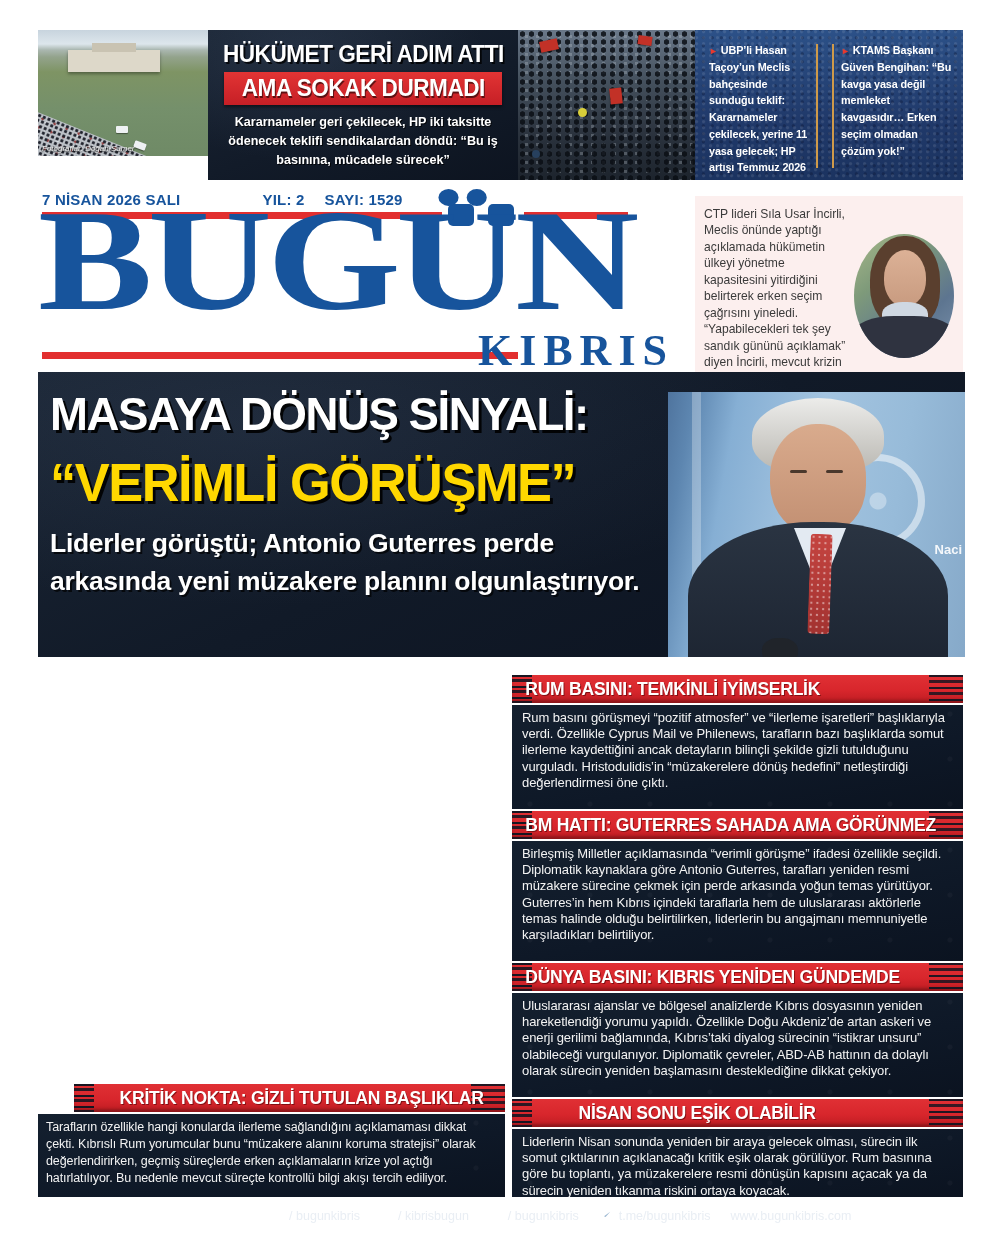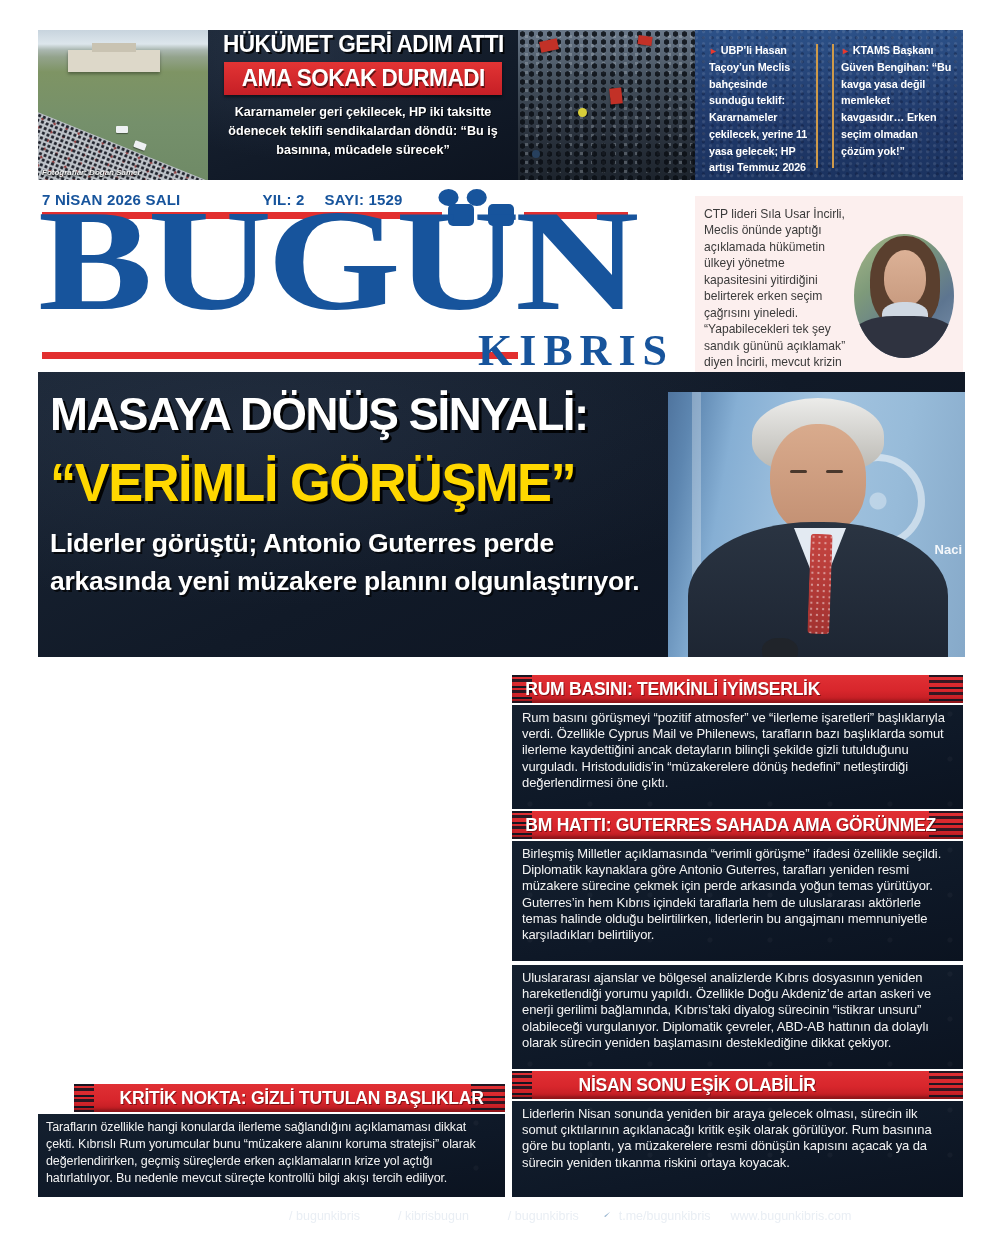--- a/index.html
+++ b/index.html
@@ -5,37 +5,37 @@
   :root{
     --red:#d8262c; --navy:#0e1827; --blue:#1a5aa5; --yellow:#ffd400;
     --denim:#24497e; --footer:#123túnel;
   }
   html,body{margin:0;padding:0;background:#fff;}
   .page{position:relative;width:1000px;height:1250px;background:#fff;overflow:hidden;
         font-family:"Liberation Sans", sans-serif;}
 
   
   .top-banner{position:absolute;left:38px;top:30px;width:925px;height:150px;display:flex;overflow:hidden;}
-  .aerial{position:relative;width:170px;height:150px;flex:0 0 170px;overflow:hidden;
-    background:linear-gradient(180deg,#c8d4de 0px,#dde6ec 14px,#aab7b0 20px,#93a38c 27px,#7e9464 42px,#75906b 62%,#6f8a66 100%);font-weight:bold;}
+  .aerial{position:relative;width:170px;height:126px;flex:0 0 170px;overflow:hidden;
+    background:linear-gradient(180deg,#c8d4de 0px,#dde6ec 14px,#aab7b0 20px,#93a38c 27px,#7e9464 42px,#75906b 62%,#6f8a66 100%);}
   .aerial .bldg{position:absolute;left:30px;top:20px;width:92px;height:22px;background:#ddd8c9;box-shadow:0 2px 3px rgba(0,0,0,.35);}
   .aerial .bldg2{position:absolute;left:54px;top:13px;width:44px;height:9px;background:#c9c3b2;}
   .aerial .road{position:absolute;left:-60px;top:58px;width:300px;height:210px;background:#bcc1c7;transform:rotate(22deg);transform-origin:left top;
     background-image:
       radial-gradient(circle, rgba(25,28,38,.95) 0 1.3px, transparent 1.8px),
       radial-gradient(circle, rgba(140,40,40,.85) 0 1px, transparent 1.5px),
       radial-gradient(circle, rgba(230,235,240,.8) 0 .9px, transparent 1.3px);
     background-size:5px 5px,13px 9px,17px 13px;}
   .aerial .van{position:absolute;width:12px;height:7px;background:#eef1f3;border-radius:1px;box-shadow:0 1px 1px rgba(0,0,0,.4);}
   .credit{position:absolute;left:4px;bottom:3px;font-style:italic;font-size:8px;color:#f0f0f0;text-shadow:0 1px 2px #000;}
 
   .tb-center{position:relative;flex:0 0 310px;width:310px;background:
       radial-gradient(ellipse at 30% 15%, rgba(95,115,150,.18), transparent 60%),
       linear-gradient(160deg,#1a2534 0%,#121b29 55%,#0d1420 100%);
-      display:flex;flex-direction:column;align-items:center;justify-content:flex-start;padding:0 6px;box-sizing:border-box;}
+      display:flex;flex-direction:column;align-items:center;justify-content:center;padding:0 6px;box-sizing:border-box;}
   .tb-h1{color:#fff;font-weight:700;font-size:24px;letter-spacing:-.5px;transform:scaleX(.94);white-space:nowrap;text-shadow:2px 2px 0 rgba(0,0,0,.8);}
   .tb-h2{margin-top:4px;background:linear-gradient(180deg,#e23434,#c61f26);padding:2px 10px 3px;box-shadow:0 2px 3px rgba(0,0,0,.5);}
   .tb-h2 span{display:block;color:#fff;font-weight:700;font-size:24px;letter-spacing:-.5px;transform:scaleX(.94);white-space:nowrap;text-shadow:1px 2px 0 rgba(0,0,0,.55);}
   .tb-sub{margin-top:8px;color:#fff;font-weight:700;font-size:12.6px;line-height:1.5;text-align:center;width:300px;text-shadow:1px 1px 0 rgba(0,0,0,.8);}
 
   .crowdp{position:relative;flex:0 0 177px;width:177px;overflow:hidden;background:
       radial-gradient(circle, rgba(10,14,20,.85) 0 2.4px, transparent 3px) 0 0/9px 8px,
       radial-gradient(circle, rgba(200,208,216,.28) 0 1.4px, transparent 2px) 3px 2px/11px 9px,
       linear-gradient(180deg,#6a7889 0,#46525f 32%,#2a323d 70%,#1d242d 100%);}
   .flag{position:absolute;background:#c23127;box-shadow:0 1px 2px rgba(0,0,0,.5);}
@@ -317,20 +317,23 @@
       <div class="dark sect-body" style="flex:0 0 104px;">Rum basını görüşmeyi “pozitif atmosfer” ve “ilerleme işaretleri” başlıklarıyla verdi. Özellikle Cyprus Mail ve Philenews, tarafların bazı başlıklarda somut ilerleme kaydettiğini ancak detayların bilinçli şekilde gizli tutulduğunu vurguladı. Hristodulidis’in “müzakerelere dönüş hedefini” netleştirdiği değerlendirmesi öne çıktı.</div>
       <div class="gapline"></div>
 
       <div class="rib">
         <span class="rib-text">BM HATTI: GUTERRES SAHADA AMA GÖRÜNMEZ</span>
       </div>
       <div class="gapline"></div>
       <div class="dark sect-body" style="flex:0 0 120px;">Birleşmiş Milletler açıklamasında “verimli görüşme” ifadesi özellikle seçildi. Diplomatik kaynaklara göre Antonio Guterres, tarafları yeniden resmi müzakere sürecine çekmek için perde arkasında yoğun temas yürütüyor. Guterres’in hem Kıbrıs içindeki taraflarla hem de uluslararası aktörlerle temas halinde olduğu belirtilirken, liderlerin bu angajmanı memnuniyetle karşıladıkları belirtiliyor.</div>
       <div class="gapline"></div>
 
+      <div class="rib">
+        <span class="rib-text">DÜNYA BASINI: KIBRIS YENİDEN GÜNDEMDE</span>
+      </div>
       <div class="gapline"></div>
       <div class="dark sect-body" style="flex:0 0 104px;">Uluslararası ajanslar ve bölgesel analizlerde Kıbrıs dosyasının yeniden hareketlendiği yorumu yapıldı. Özellikle Doğu Akdeniz’de artan askeri ve enerji gerilimi bağlamında, Kıbrıs’taki diyalog sürecinin “istikrar unsuru” olabileceği vurgulanıyor. Diplomatik çevreler, ABD-AB hattının da dolaylı olarak sürecin yeniden başlamasını desteklediğine dikkat çekiyor.</div>
       <div class="gapline"></div>
 
       <div class="rib rib--i70">
         <span class="rib-text">NİSAN SONU EŞİK OLABİLİR</span>
       </div>
       <div class="gapline"></div>
       <div class="dark sect-body" style="flex:1;">Liderlerin Nisan sonunda yeniden bir araya gelecek olması, sürecin ilk somut çıktılarının açıklanacağı kritik eşik olarak görülüyor. Rum basınına göre bu toplantı, ya müzakerelere resmi dönüşün kapısını açacak ya da sürecin yeniden tıkanma riskini ortaya koyacak.</div>
     </div>

